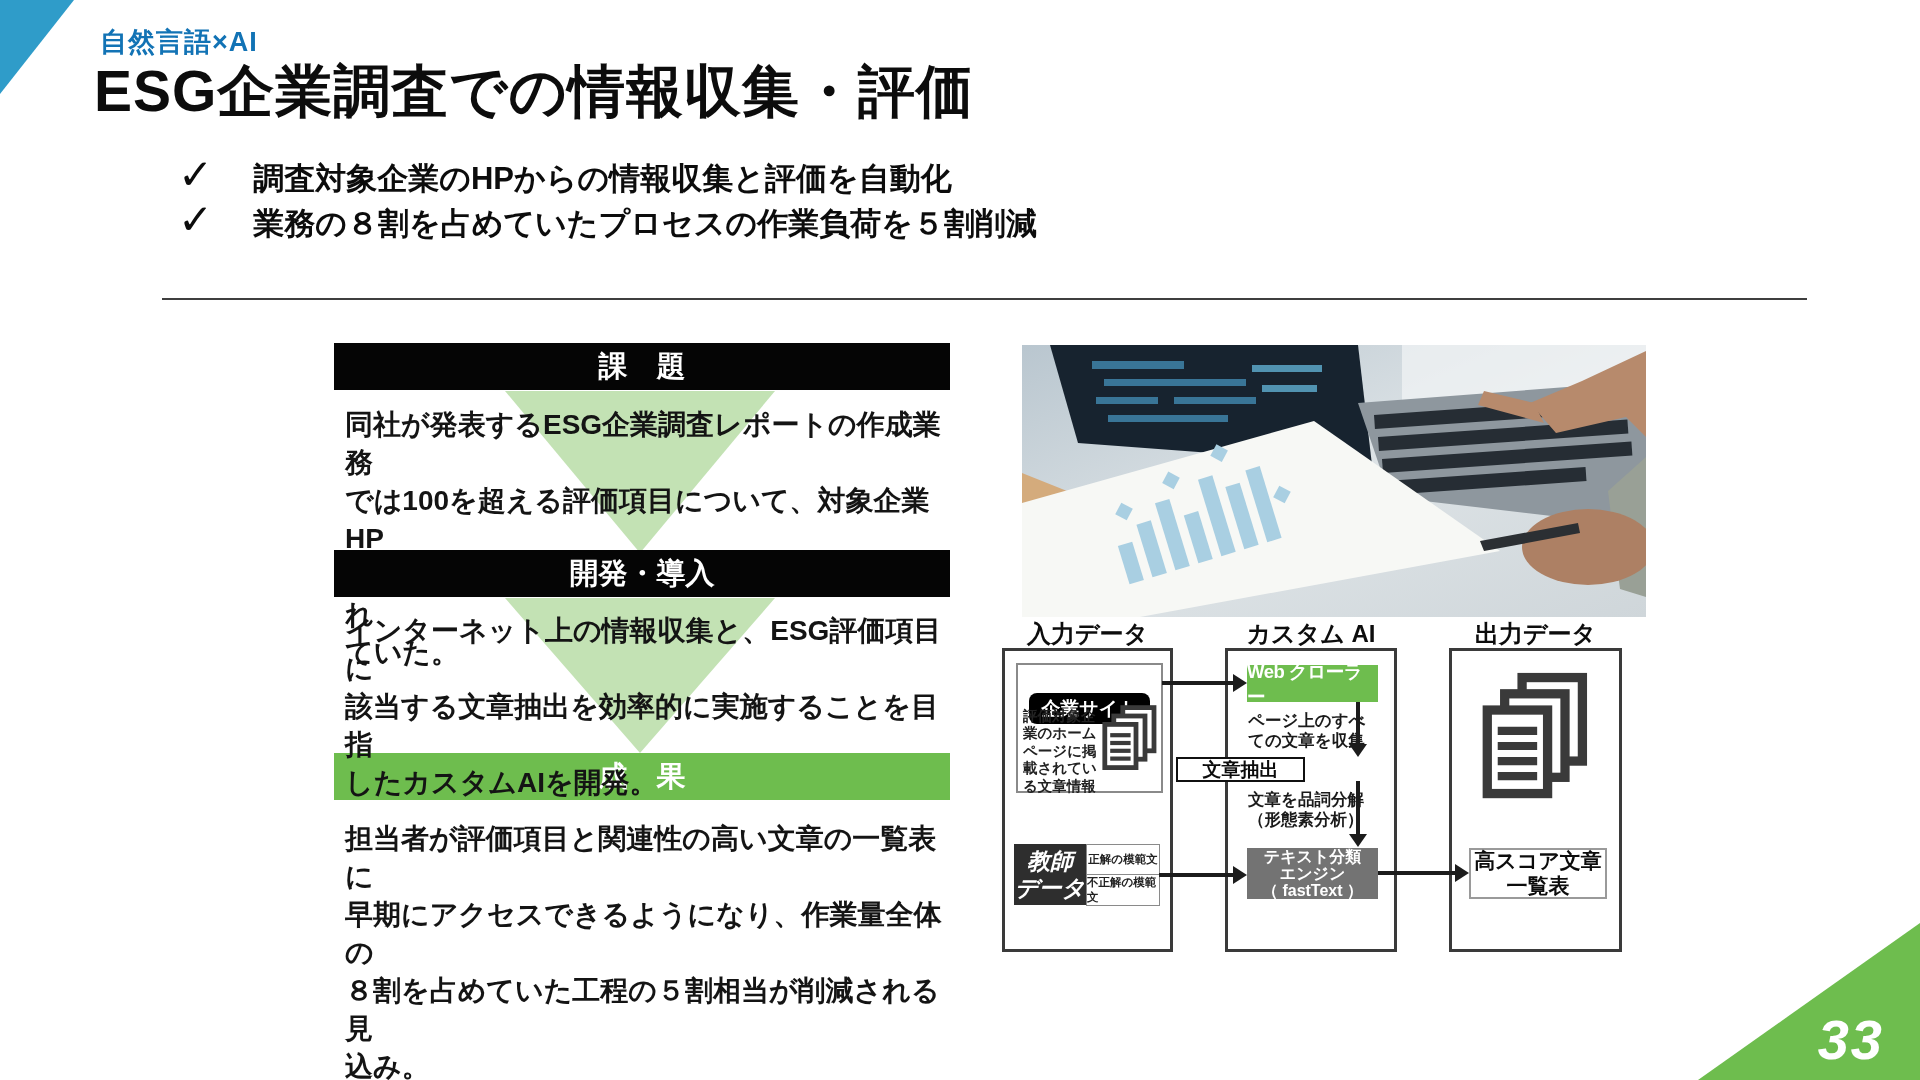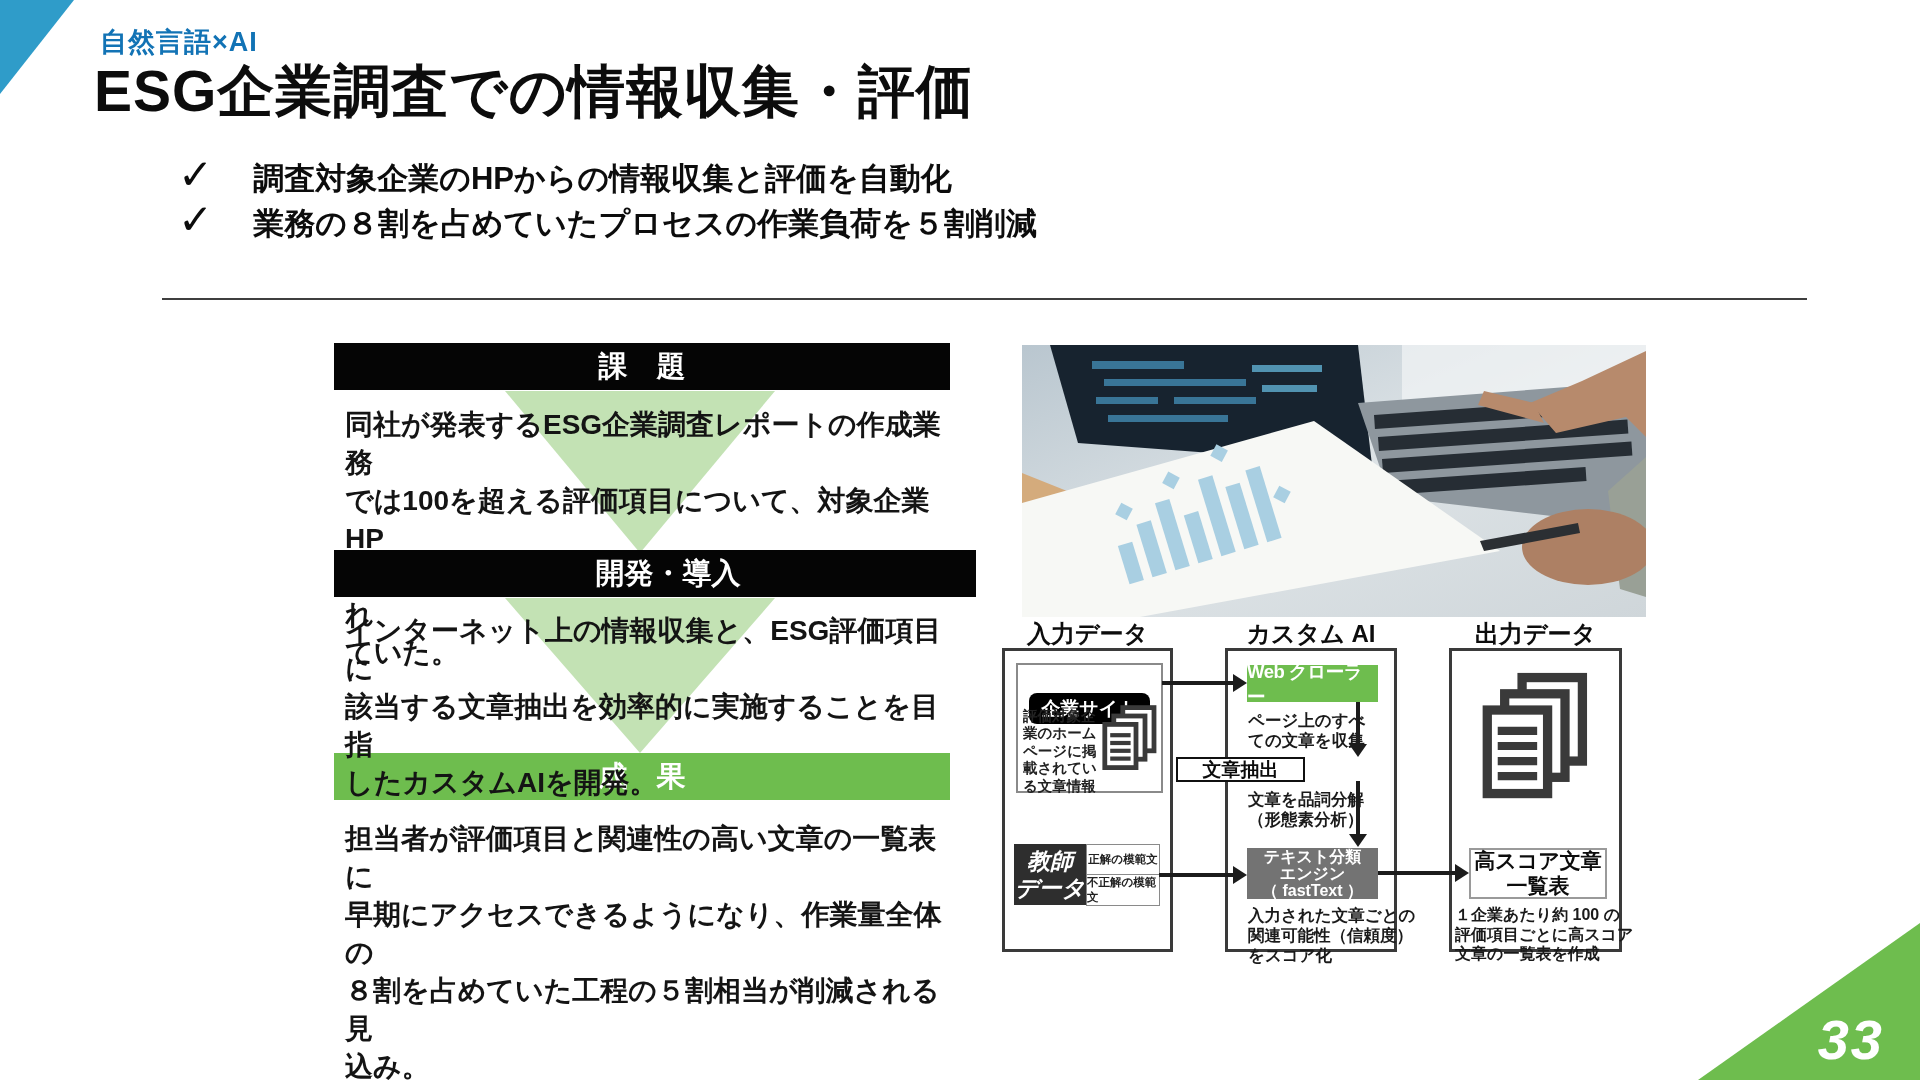--- a/index.html
+++ b/index.html
@@ -93,21 +93,21 @@
 
   <div class="abs flow-tri" style="top:391px;height:162px;"></div>
   <div class="abs flow-tri" style="top:598px;height:155px;"></div>
 
   <div class="abs step-bar black" style="top:343px;">課　題</div>
   <div class="abs step-body preline" style="top:406px;">同社が発表するESG企業調査レポートの作成業務
 では100を超える評価項目について、対象企業HP
 の目視確認などの情報収集・評価が人手で行われ
 ていた。</div>
 
-  <div class="abs step-bar black" style="top:550px;padding-left:26px;">開発・導入</div>
+  <div class="abs step-bar black" style="top:550px;">開発・導入</div>
   <div class="abs step-bar green" style="top:753px;">成　果</div>
 
   <div class="abs step-body preline" style="top:612px;">インターネット上の情報収集と、ESG評価項目に
 該当する文章抽出を効率的に実施することを目指
 したカスタムAIを開発。</div>
   <div class="abs step-body preline" style="top:820px;">担当者が評価項目と関連性の高い文章の一覧表に
 早期にアクセスできるようになり、作業量全体の
 ８割を占めていた工程の５割相当が削減される見
 込み。</div>
 
@@ -210,44 +210,38 @@
 
   <div class="abs crawler">Web クローラー</div>
   <div class="abs mini-desc preline" style="left:1248px;top:710px;">ページ上のすべ
 ての文章を収集</div>
   <div class="abs extract">文章抽出</div>
   <div class="abs mini-desc preline" style="left:1248px;top:789px;">文章を品詞分解
 （形態素分析）</div>
   <div class="abs classifier preline">テキスト分類
 エンジン
 （ fastText ）</div>
-  <div class="abs mini-desc preline" style="left:1248px;top:905px;">入力された文章ごとの
-関連可能性（信頼度）
-をスコア化</div>
 
   <div class="abs docs-icon" style="left:1478px;top:660px;width:116px;height:172px;">
     <svg viewBox="0 0 100 130">
       <g stroke="#3a3a3a" stroke-width="8" fill="#ffffff">
         <rect x="38" y="6" width="52" height="72"></rect>
         <rect x="23" y="20" width="52" height="72"></rect>
         <rect x="8" y="34" width="52" height="72"></rect>
       </g>
       <g stroke="#3a3a3a" stroke-width="7">
         <line x1="17" y1="52" x2="51" y2="52"></line>
         <line x1="17" y1="65" x2="51" y2="65"></line>
         <line x1="17" y1="78" x2="51" y2="78"></line>
         <line x1="17" y1="91" x2="51" y2="91"></line>
       </g>
     </svg>
   </div>
   <div class="abs result-box preline">高スコア文章
 一覧表</div>
-  <div class="abs mini-desc preline" style="left:1455px;top:905px;font-size:16px;">１企業あたり約 100 の
-評価項目ごとに高スコア
-文章の一覧表を作成</div>
 
   <div class="harrow" style="left:1162px;top:681px;width:72px;"></div>
   <div class="harrow" style="left:1159px;top:873px;width:75px;"></div>
   <div class="harrow" style="left:1378px;top:871px;width:78px;"></div>
   <div class="varrow" style="left:1356px;top:702px;height:43px;"></div>
   <div class="varrow" style="left:1356px;top:781px;height:54px;"></div>
 
   <div class="abs page-tri"></div>
   <div class="abs page-num">33</div>
 

